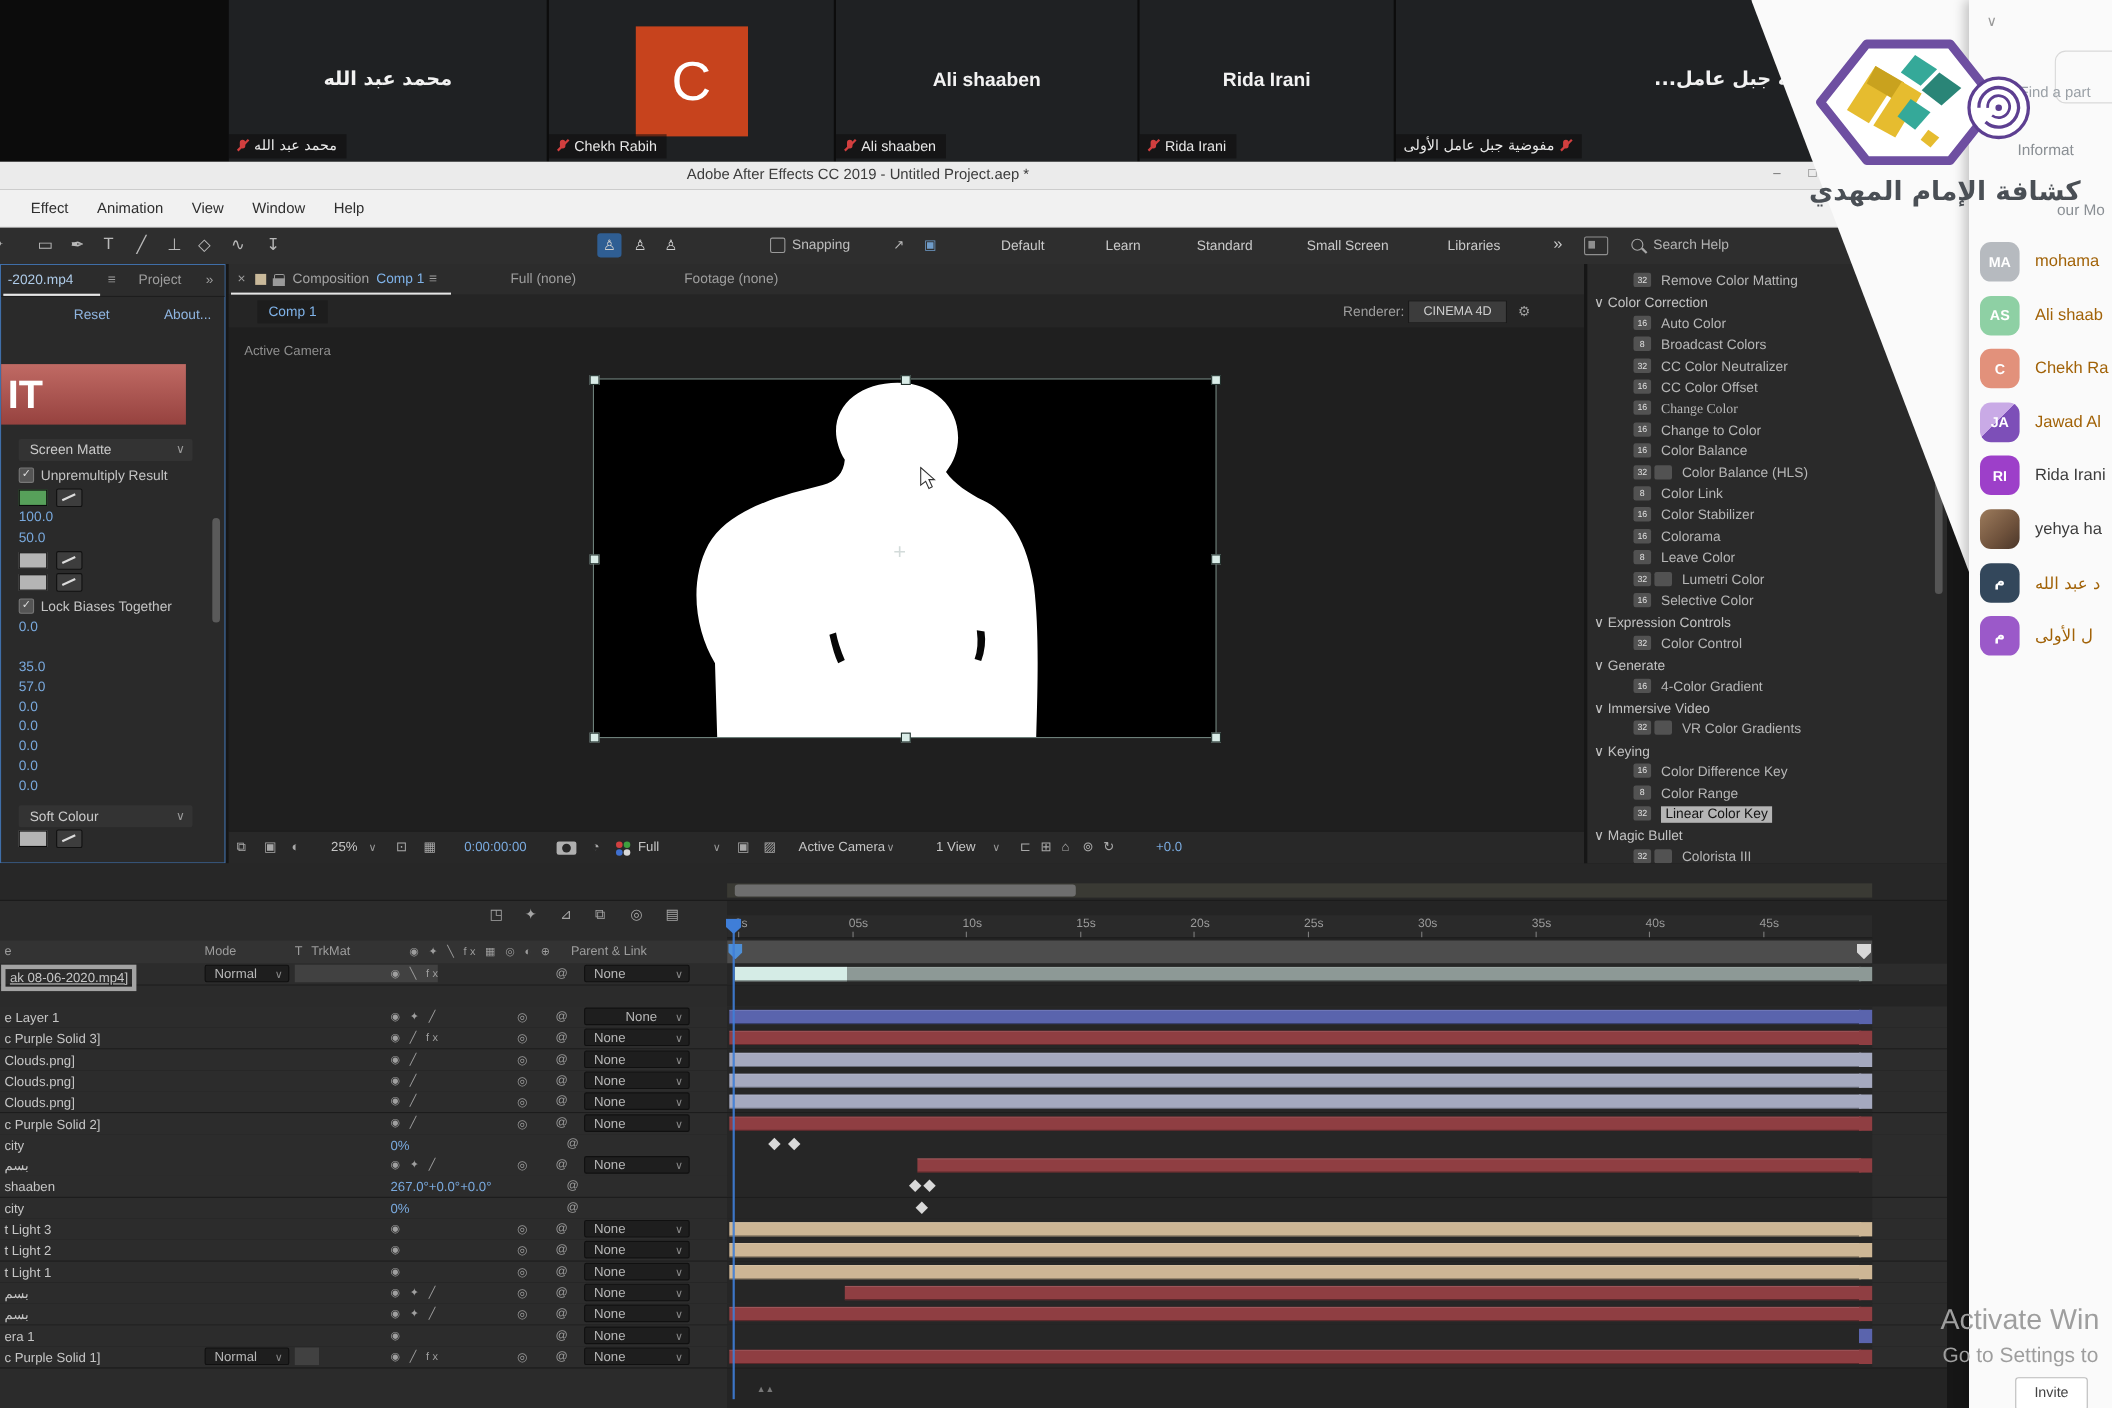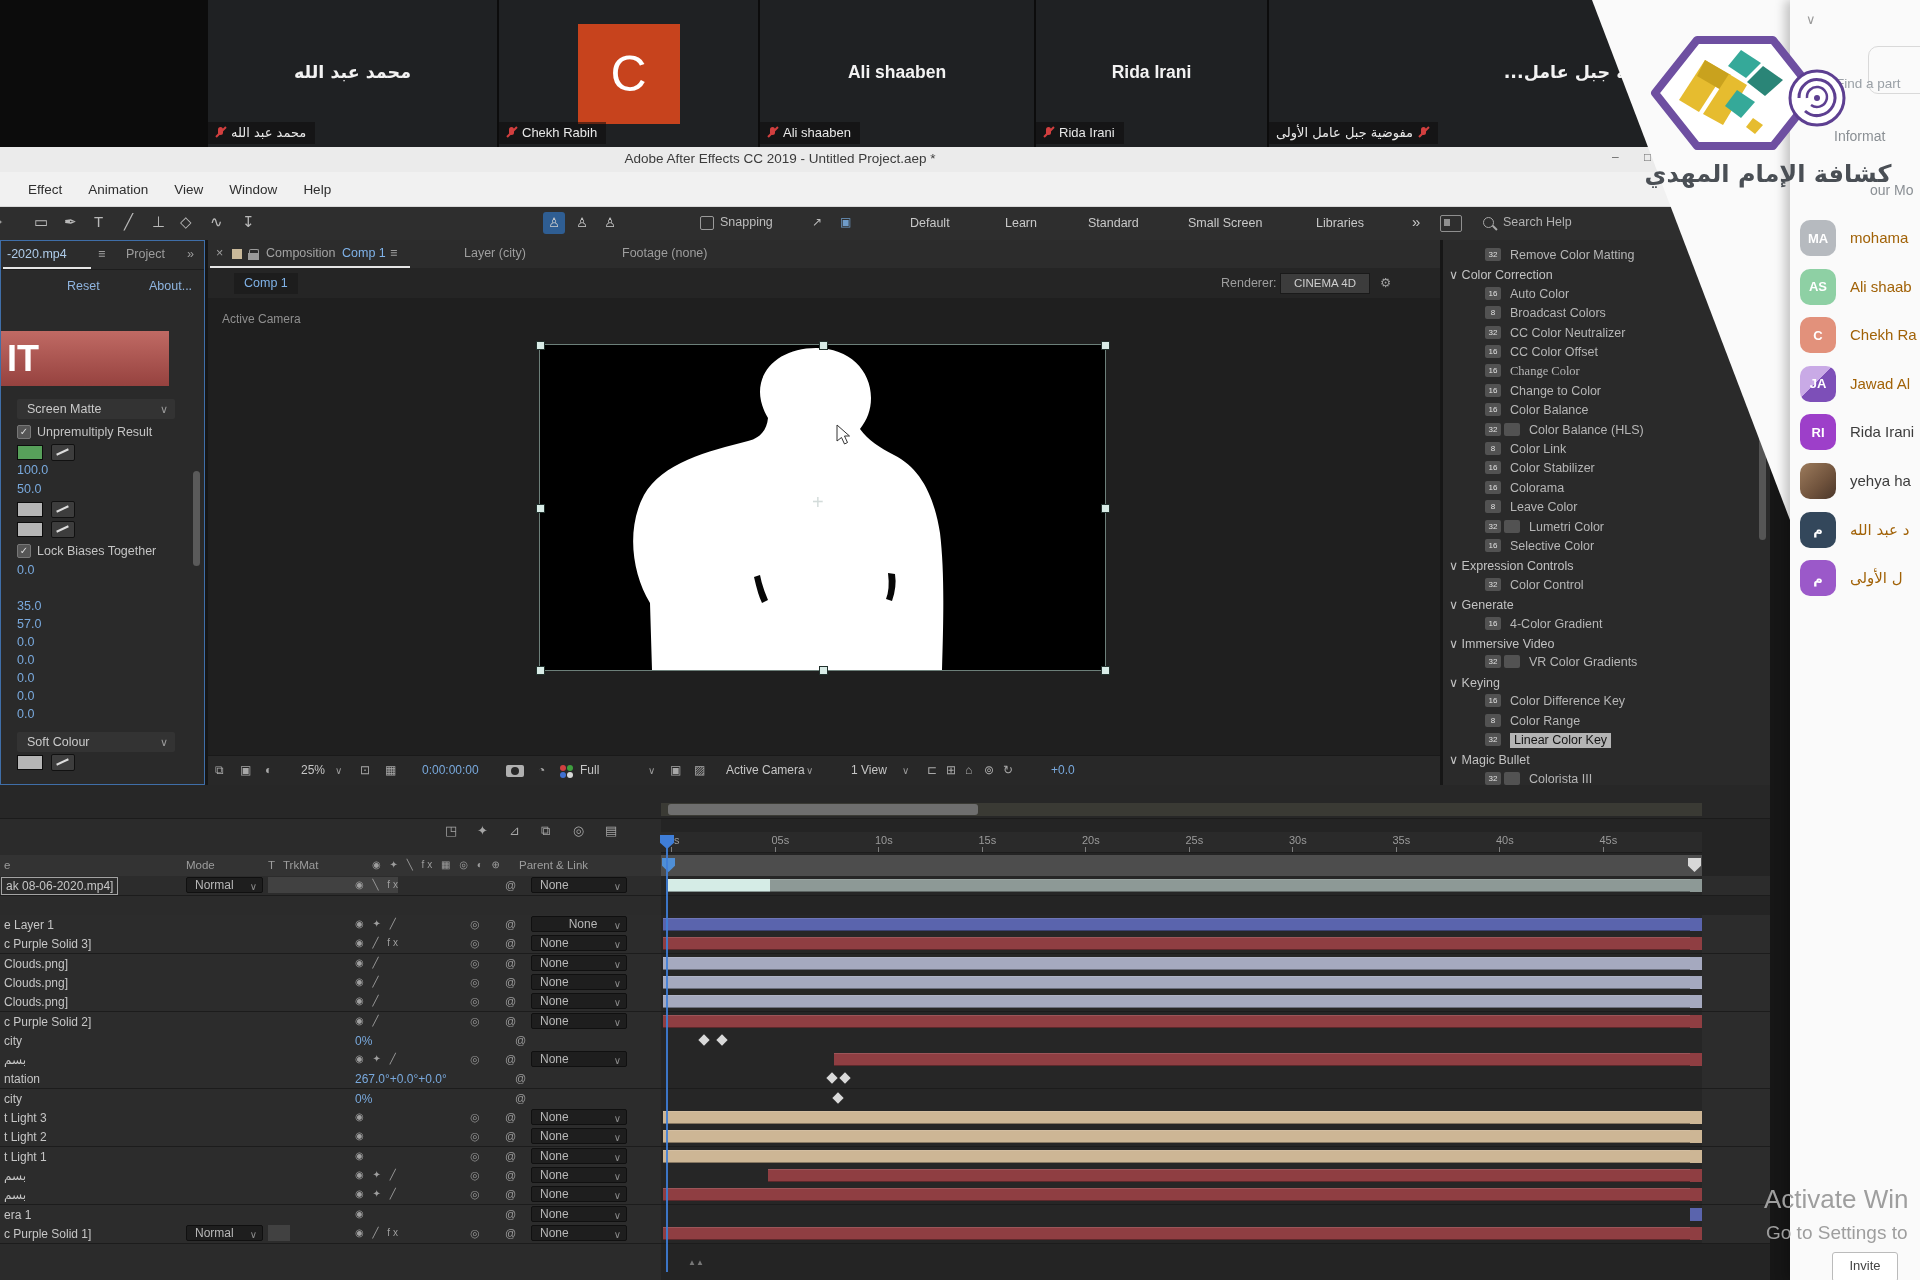--- a/index.html
+++ b/index.html
@@ -111,21 +111,21 @@
   .ruler-label{position:absolute;top:2px;font-size:11px;color:#9b9b9b;}
   .ruler-tick{position:absolute;bottom:0;width:1px;height:5px;background:#7d7d7d;}
   #band4{position:absolute;left:661px;top:70px;width:1041px;height:21px;background:#4d4d4d;}
   .pent{position:absolute;top:3px;width:13px;height:14px;clip-path:polygon(0 0,100% 0,100% 55%,50% 100%,0 55%);}
   #playhead-line{position:absolute;left:666px;top:62px;width:2px;height:425px;background:#3f7ed8;opacity:.9;z-index:5;}
   #playhead-head{position:absolute;left:660px;top:50px;width:14px;height:14px;background:#3f7ed8;
                  clip-path:polygon(0 0,100% 0,100% 55%,50% 100%,0 55%);z-index:6;}
   .tl-row{position:absolute;left:0;width:1770px;height:19px;border-bottom:1px solid rgba(0,0,0,.35);background:#2c2c2c;}
   .tl-row .graph{position:absolute;left:661px;top:0;width:1041px;height:19px;background:#262626;}
   .tl-name{position:absolute;left:4px;top:3px;font-size:12px;color:#c6c6c6;white-space:nowrap;}
-  .tl-name.sel{left:1px;top:1px;border:1px solid #a3a3a3;padding:1px 4px;}
+  .tl-name.sel{left:1px;top:1px;border:4px solid #a3a3a3;padding:1px 4px;text-decoration:underline;}
   .tl-sw{position:absolute;left:355px;top:3px;font-size:10px;color:#9f9f9f;letter-spacing:3px;white-space:nowrap;}
   .tl-val{position:absolute;left:355px;top:3px;font-size:12px;color:#79a9dd;white-space:nowrap;}
   .tl-at{position:absolute;top:3px;font-size:11px;color:#9a9a9a;}
   .tl-3d{position:absolute;left:470px;top:3px;font-size:11px;color:#9a9a9a;}
   .tl-drop{position:absolute;top:1px;height:16px;background:#1e1e1e;border:1px solid #101010;border-radius:2px;
            font-size:12px;color:#b8b8b8;line-height:15px;padding-left:8px;box-sizing:border-box;}
   .tl-drop .chev{position:absolute;right:5px;top:1px;font-size:10px;color:#8a8a8a;}
   .bar{position:absolute;top:3px;height:13px;box-shadow:inset 0 -1px 0 rgba(0,0,0,.35),inset 0 1px 0 rgba(255,255,255,.12);}
   .key{position:absolute;top:5px;width:8px;height:8px;background:#d9d9d9;transform:rotate(45deg);}
   .cap{position:absolute;left:1690px;top:3px;width:12px;height:13px;}
@@ -281,21 +281,21 @@
 <div id="comp-panel" class="abs">
   <div class="panel-head">
     <span class="ptab" style="left:8px">×</span>
     <span style="position:absolute;left:24px;top:9px;width:10px;height:10px;background:#c9b99a"></span>
     <span style="position:absolute;left:41px;top:9px;width:8px;height:7px;border:1px solid #9a9a9a;border-radius:2px 2px 0 0;border-bottom:none"></span>
     <span style="position:absolute;left:40px;top:13px;width:11px;height:7px;background:#9a9a9a"></span>
     <span class="ptab" style="left:58px;color:#a3a3a3">Composition</span>
     <span class="ptab" style="left:134px;color:#7fb2e8">Comp 1</span>
     <span class="ptab" style="left:182px">≡</span>
     <span class="underline" style="left:2px;width:200px"></span>
-    <span class="ptab" style="left:256px">Layer (city)</span>
+    <span class="ptab" style="left:256px">Full (none)</span>
     <span class="ptab" style="left:414px">Footage (none)</span>
   </div>
   <div id="comp-sub">
     <span id="comp-tab2">Comp 1</span>
     <span class="ptab" style="left:1013px;top:8px">Renderer:</span>
     <span style="position:absolute;left:1072px;top:5px;width:88px;height:19px;background:#3c3c3c;border:1px solid #1a1a1a;color:#cfcfcf;font-size:11.5px;text-align:center;line-height:19px">CINEMA 4D</span>
     <span class="ptab" style="left:1172px;top:7px">⚙</span>
   </div>
   <div id="viewer">
     <span style="position:absolute;left:14px;top:14px;font-size:12px;color:#8f8f8f">Active Camera</span>
@@ -605,21 +605,21 @@
         <span class="tl-3d">◎</span>
         <span class="tl-at" style="left: 505px;">@</span>
         <span class="tl-drop" style="left: 531px; width: 96px;"><span>None</span><span class="chev">∨</span></span>
         <span class="cap" style="background: rgb(143, 62, 66);"></span>
       </div>
       <div class="tl-row" style="top: 284.4px;">
         <div class="graph">
           <span class="key" style="left: 166.53px;"></span>
           <span class="key" style="left: 179.985px;"></span>
         </div>
-        <span class="tl-name">ntation</span>
+        <span class="tl-name">shaaben</span>
         <span class="tl-val">267.0°+0.0°+0.0°</span>
         <span class="tl-at" style="left: 515px;">@</span>
       </div>
       <div class="tl-row" style="top: 303.7px;">
         <div class="graph">
           <span class="key" style="left: 172.74px;"></span>
         </div>
         <span class="tl-name">city</span>
         <span class="tl-val">0%</span>
         <span class="tl-at" style="left: 515px;">@</span>

